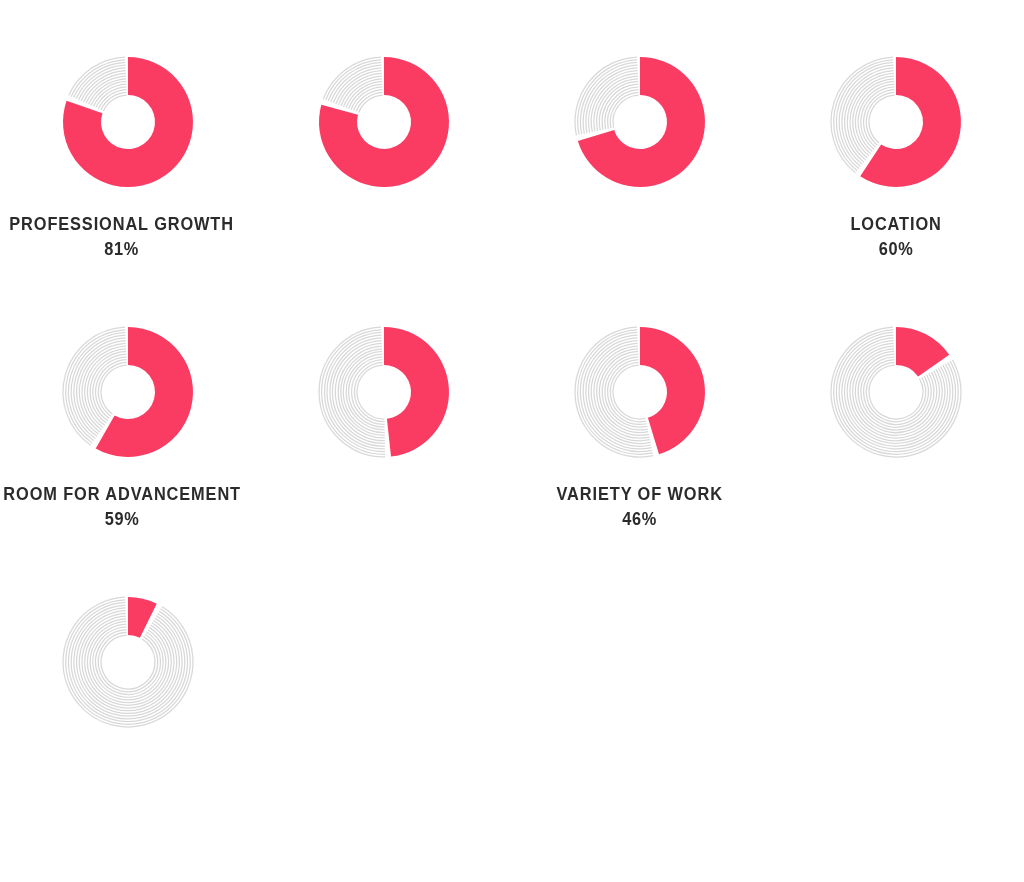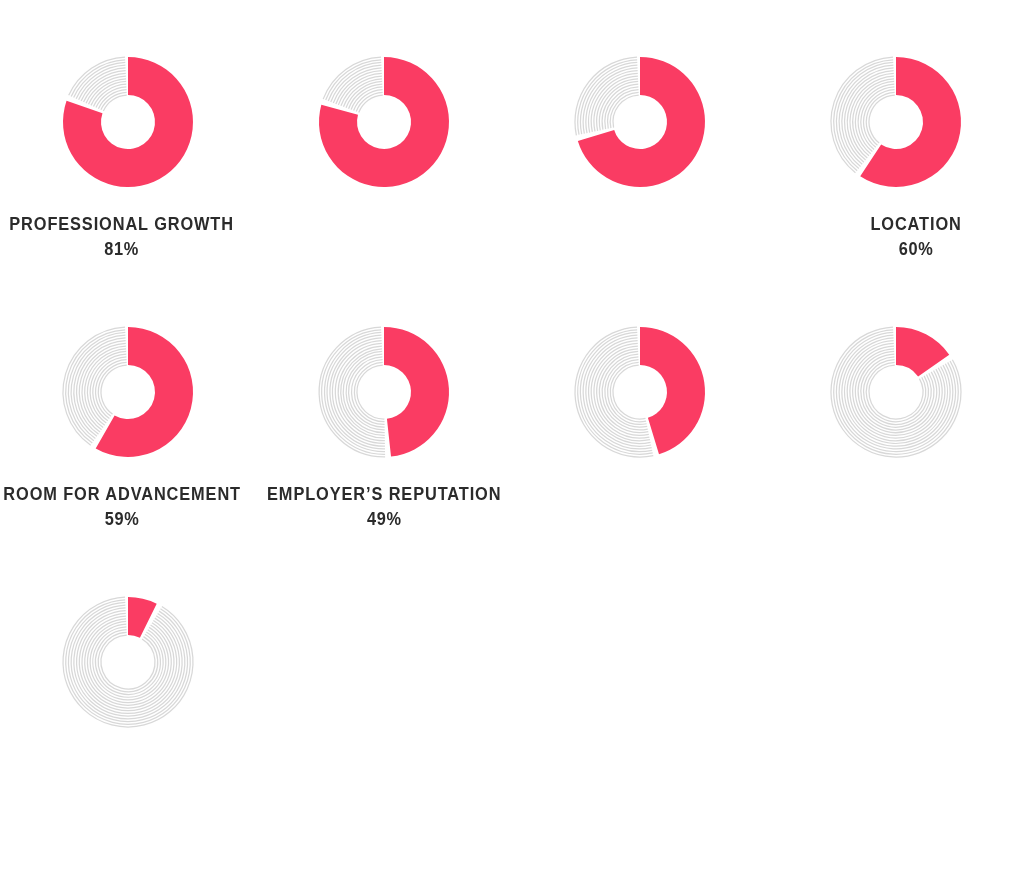--- a/index.html
+++ b/index.html
@@ -75,21 +75,21 @@
   }
 
   
   .chart-cell.clip-left .label-block {
     position: relative;
     left: -6px;
   }
   
   .chart-cell.clip-right .label-block {
     position: relative;
-    left: 20px;
+    left: 0;
   }
 
   .empty-cell {
     visibility: hidden;
   }
 </style>
 </head>
 <body>
 
 <div id="chart-grid">
@@ -241,24 +241,20 @@
             <path d="M 75.90 126.42 A 51.42857142857143 51.42857142857143 0 0 1 72.67 23.62" fill="none" stroke="#d8d8d8" stroke-width="1.25"></path>
             <path d="M 75.94 129.13 A 54.142857142857146 54.142857142857146 0 0 1 72.54 20.91" fill="none" stroke="#d8d8d8" stroke-width="1.25"></path>
             <path d="M 75.99 131.85 A 56.85714285714286 56.85714285714286 0 0 1 72.42 18.20" fill="none" stroke="#d8d8d8" stroke-width="1.25"></path>
             <path d="M 76.04 134.56 A 59.57142857142857 59.57142857142857 0 0 1 72.30 15.49" fill="none" stroke="#d8d8d8" stroke-width="1.25"></path>
             <path d="M 76.09 137.28 A 62.285714285714285 62.285714285714285 0 0 1 72.17 12.78" fill="none" stroke="#d8d8d8" stroke-width="1.25"></path>
             <path d="M 76.13 139.99 A 65 65 0 0 1 72.05 10.07" fill="none" stroke="#d8d8d8" stroke-width="1.25"></path>
           </g>
           <path d="M 75.00 10.00 A 65 65 0 0 1 82.02 139.62 L 77.92 101.84 A 27 27 0 0 0 75.00 48.00 Z" fill="#fa3c63"></path>
         </svg>
       </div>
-      <div class="label-block">
-        <span class="chart-label">EMPLOYER’S REPUTATION</span>
-        <span class="chart-value">49%</span>
-      </div>
     </div>
     <div class="chart-cell">
       <div class="donut-wrap">
         <svg viewBox="0 0 150 150" class="donut-svg">
           <g>
             <path d="M 80.52 101.43 A 27 27 0 1 1 73.78 48.03" fill="none" stroke="#d8d8d8" stroke-width="1.25"></path>
             <path d="M 81.08 104.09 A 29.714285714285715 29.714285714285715 0 1 1 73.65 45.32" fill="none" stroke="#d8d8d8" stroke-width="1.25"></path>
             <path d="M 81.63 106.74 A 32.42857142857143 32.42857142857143 0 1 1 73.53 42.60" fill="none" stroke="#d8d8d8" stroke-width="1.25"></path>
             <path d="M 82.19 109.40 A 35.14285714285714 35.14285714285714 0 1 1 73.41 39.89" fill="none" stroke="#d8d8d8" stroke-width="1.25"></path>
             <path d="M 82.74 112.06 A 37.85714285714286 37.85714285714286 0 1 1 73.28 37.18" fill="none" stroke="#d8d8d8" stroke-width="1.25"></path>
@@ -269,20 +265,24 @@
             <path d="M 85.52 125.34 A 51.42857142857143 51.42857142857143 0 1 1 72.67 23.62" fill="none" stroke="#d8d8d8" stroke-width="1.25"></path>
             <path d="M 86.07 128.00 A 54.142857142857146 54.142857142857146 0 1 1 72.54 20.91" fill="none" stroke="#d8d8d8" stroke-width="1.25"></path>
             <path d="M 86.63 130.66 A 56.85714285714286 56.85714285714286 0 1 1 72.42 18.20" fill="none" stroke="#d8d8d8" stroke-width="1.25"></path>
             <path d="M 87.18 133.31 A 59.57142857142857 59.57142857142857 0 1 1 72.30 15.49" fill="none" stroke="#d8d8d8" stroke-width="1.25"></path>
             <path d="M 87.74 135.97 A 62.285714285714285 62.285714285714285 0 1 1 72.17 12.78" fill="none" stroke="#d8d8d8" stroke-width="1.25"></path>
             <path d="M 88.29 138.63 A 65 65 0 1 1 72.05 10.07" fill="none" stroke="#d8d8d8" stroke-width="1.25"></path>
           </g>
           <path d="M 75.00 10.00 A 65 65 0 0 1 94.00 137.16 L 82.89 100.82 A 27 27 0 0 0 75.00 48.00 Z" fill="#fa3c63"></path>
         </svg>
       </div>
+      <div class="label-block">
+        <span class="chart-label">VARIETY OF WORK</span>
+        <span class="chart-value">46%</span>
+      </div>
     </div>
     <div class="chart-cell clip-right">
       <div class="donut-wrap">
         <svg viewBox="0 0 150 150" class="donut-svg">
           <g>
             <path d="M 98.43 61.58 A 27 27 0 1 1 73.78 48.03" fill="none" stroke="#d8d8d8" stroke-width="1.25"></path>
             <path d="M 100.79 60.23 A 29.714285714285715 29.714285714285715 0 1 1 73.65 45.32" fill="none" stroke="#d8d8d8" stroke-width="1.25"></path>
             <path d="M 103.14 58.88 A 32.42857142857143 32.42857142857143 0 1 1 73.53 42.60" fill="none" stroke="#d8d8d8" stroke-width="1.25"></path>
             <path d="M 105.50 57.53 A 35.14285714285714 35.14285714285714 0 1 1 73.41 39.89" fill="none" stroke="#d8d8d8" stroke-width="1.25"></path>
             <path d="M 107.85 56.19 A 37.85714285714286 37.85714285714286 0 1 1 73.28 37.18" fill="none" stroke="#d8d8d8" stroke-width="1.25"></path>

